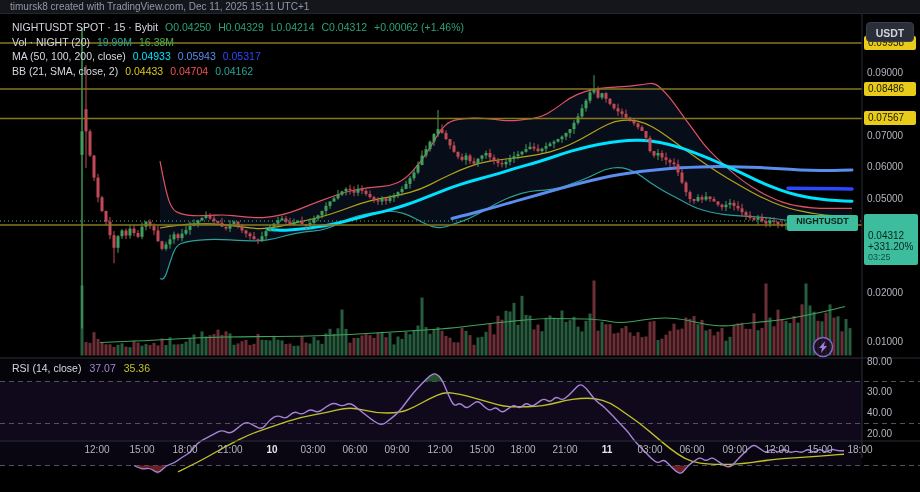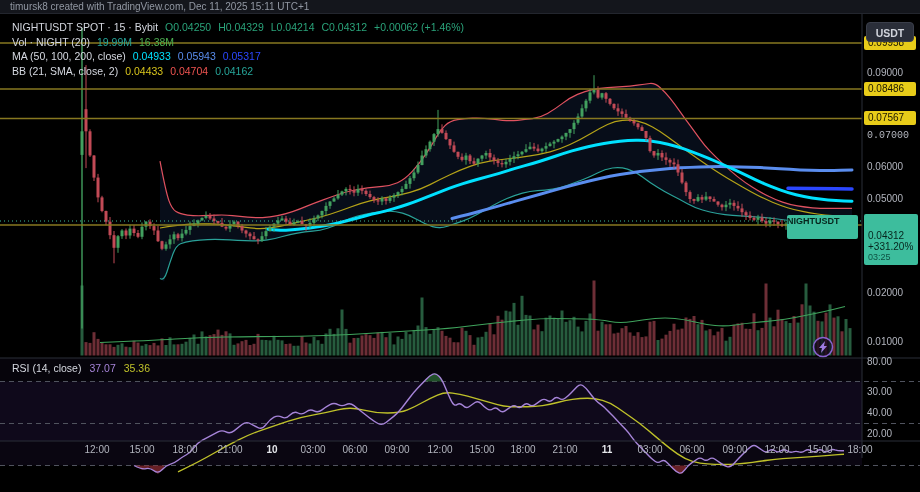--- a/index.html
+++ b/index.html
@@ -21,22 +21,22 @@
   .gr{color:#2aa37a;}.gr2{color:#4caf50;}
   .m1{color:#00e1ff;}.m2{color:#5a8dee;}.m3{color:#2b47ff;}
   .b1{color:#d8c51c;}.b2{color:#ef5350;}.b3{color:#26a69a;}
   .r1{color:#a684d8;}.r2{color:#bfc12a;}
   #usdt-btn{position:absolute;left:866px;top:22px;width:48px;height:20px;background:#2a2e39;
         border:1px solid #3a3e4a;border-radius:4px;color:#d1d4dc;font-size:10.5px;font-weight:bold;
         text-align:center;line-height:20px;z-index:5;box-sizing:border-box;}
   #price-badge{position:absolute;left:864px;top:214px;width:54px;background:#3dbd9d;color:#06251d;
         border-radius:2px;font-size:10px;line-height:11px;padding:16px 0 2px 4px;z-index:5;box-sizing:border-box;}
   #price-badge .cd{color:#11564534;color:#0e5243;font-size:9px;}
-  #sym-tag{position:absolute;left:787px;top:215px;width:71px;height:24px;background:#3dbd9d;
-        color:#06251d;font-size:9px;font-weight:bold;line-height:12px;text-align:left;
+  #sym-tag{position:absolute;left:787px;top:215px;width:71px;height:16px;background:#3dbd9d;
+        color:#06251d;font-size:9px;font-weight:bold;line-height:12px;text-align:center;
         border-radius:2px;z-index:5;}
   #footer{position:absolute;left:0;top:458px;width:920px;height:34px;background:#1d2027;
         border-top:1px solid #2a2e39;z-index:6;display:flex;align-items:center;}
   #footer .logo{margin-left:26px;display:flex;align-items:center;}
   #footer .brand{margin-left:10px;color:#d6d9de;font-size:15px;font-weight:bold;letter-spacing:.2px;}
   #rsi-legend{position:absolute;left:12px;top:362px;display:flex;gap:8px;font-size:10.5px;z-index:5;white-space:nowrap;}
 </style>
 </head>
 <body>
 
@@ -652,21 +652,21 @@
       <line x1="862" y1="14" x2="862" y2="458" stroke="#2a2e39" stroke-width="1"></line>
       <g transform="translate(823,347)">
         <circle r="9.5" fill="rgba(18,10,30,0.75)" stroke="#8a63d2" stroke-width="1.5"></circle>
         <path d="M2 -6 L-4 1 L-1 1 L-2 6 L4 -1 L1 -1 Z" fill="#9d7ce0"></path>
       </g>
     </svg>
 
   <div id="overlay">
       <div class="axlab" style="left: 867px; top: 67px;">0.09000</div>
       <div class="axlab" style="left: 867px; top: 98px; margin-top: 14px;">0.08000</div>
-      <div class="axlab" style="left: 867px; top: 130px; font-family: Liberation Mono, monospace;">0.07000</div>
+      <div class="axlab" style="left: 867px; top: 130px;">0.07000</div>
       <div class="axlab" style="left: 867px; top: 161px;">0.06000</div>
       <div class="axlab" style="left: 867px; top: 193px;">0.05000</div>
       <div class="axlab" style="left: 867px; top: 256px;">0.03000</div>
       <div class="axlab" style="left: 867px; top: 287px;">0.02000</div>
       <div class="axlab" style="left: 867px; top: 319px; margin-top: 17px;">0.01000</div>
       <div class="axlab" style="left: 867px; top: 356px;">80.00</div>
       <div class="axlab" style="left: 867px; top: 386px;">30.00</div>
       <div class="axlab" style="left: 867px; top: 407px;">40.00</div>
       <div class="axlab" style="left: 867px; top: 428px;">20.00</div>
       <div class="tlab" style="left: 75px; top: 444px;">12:00</div>

